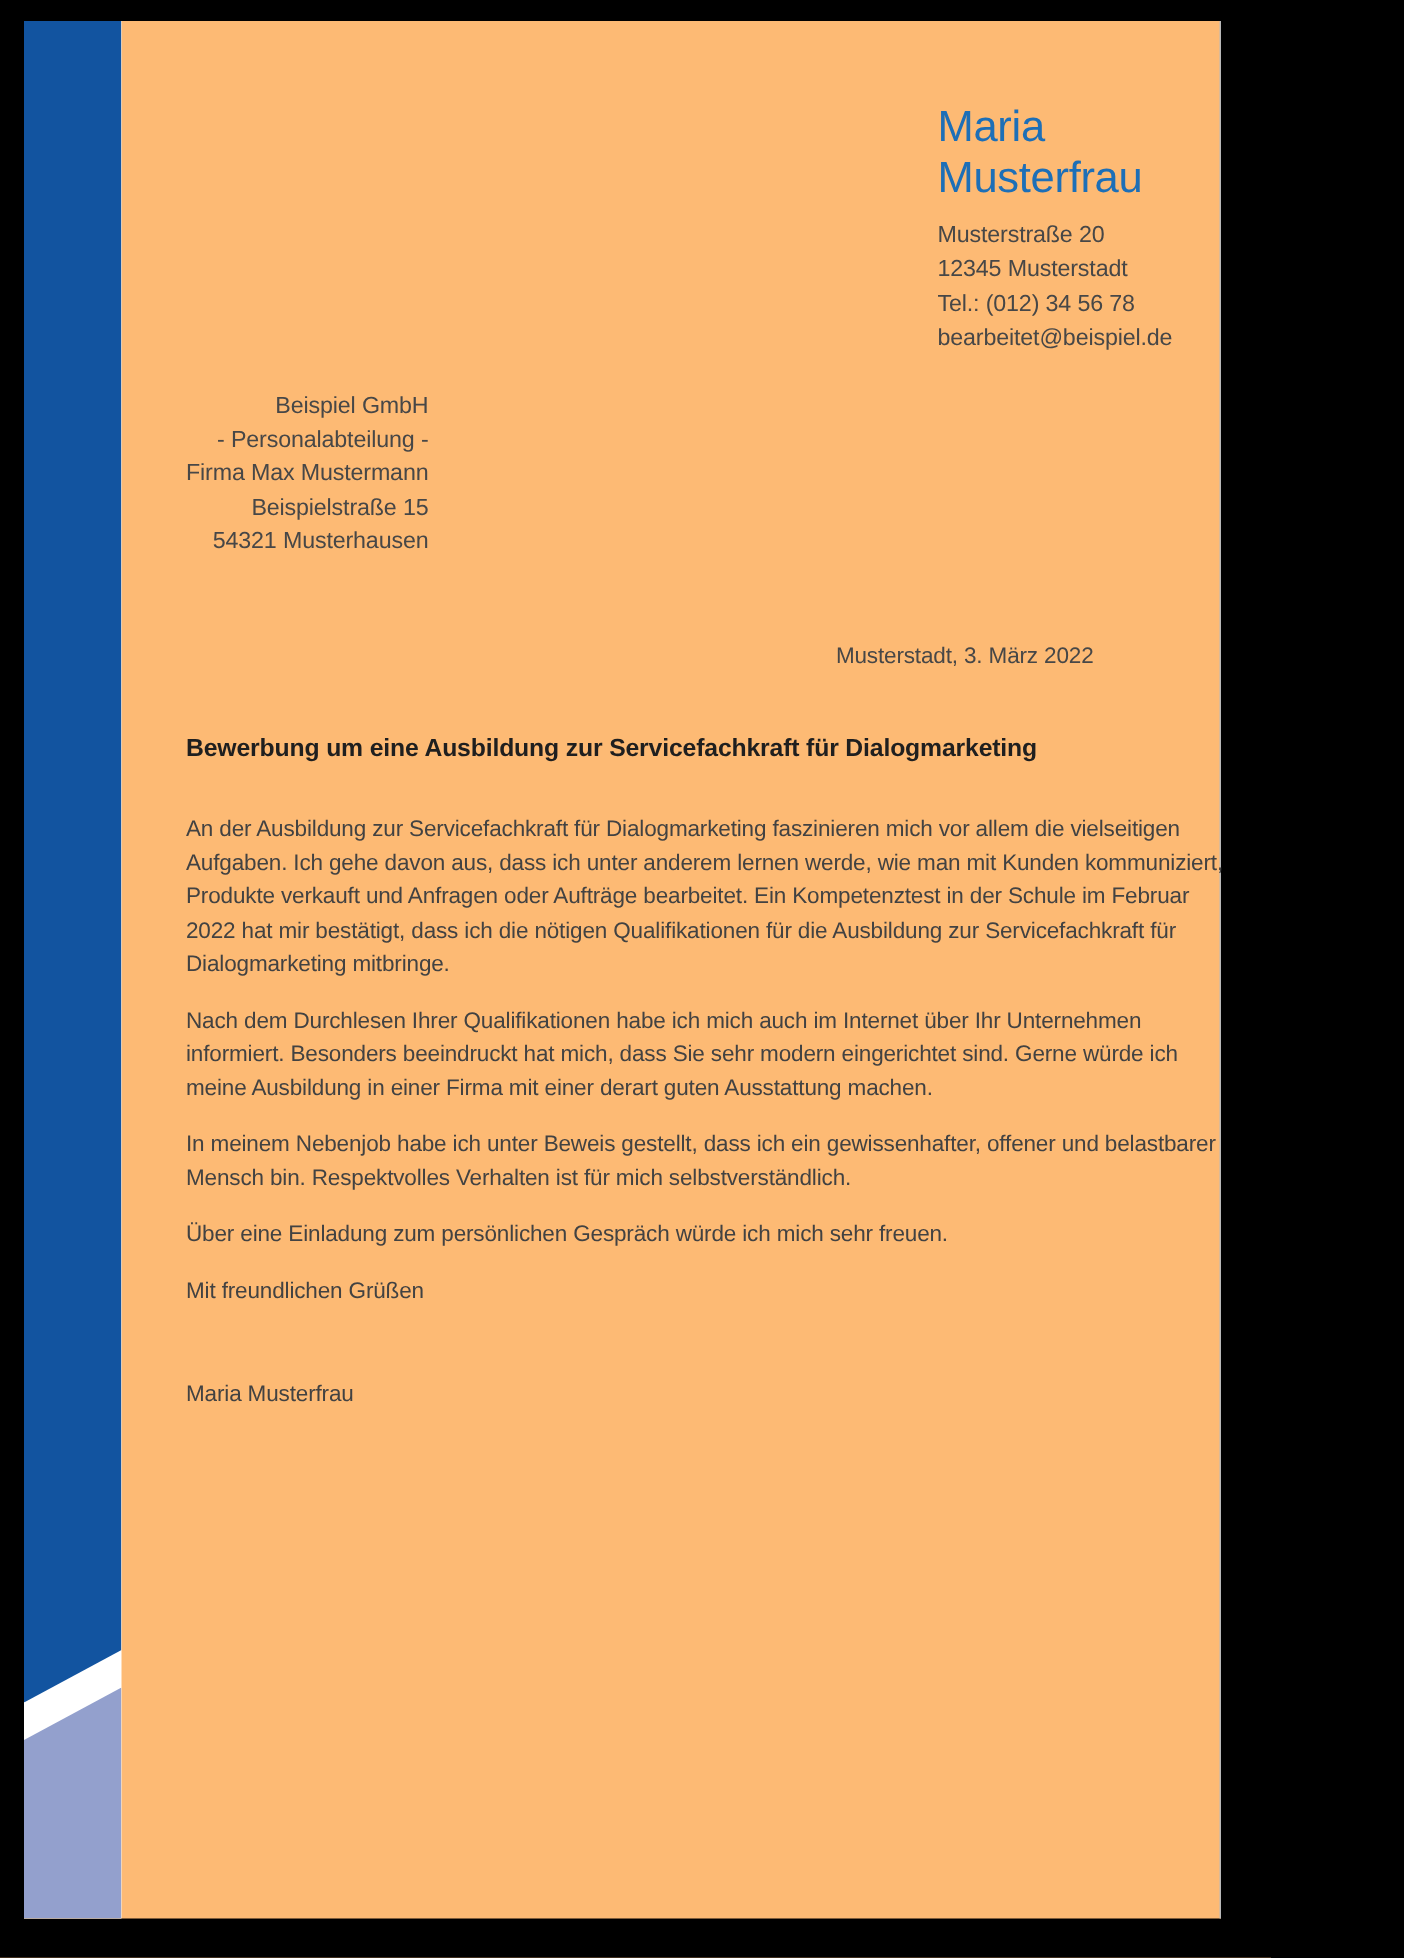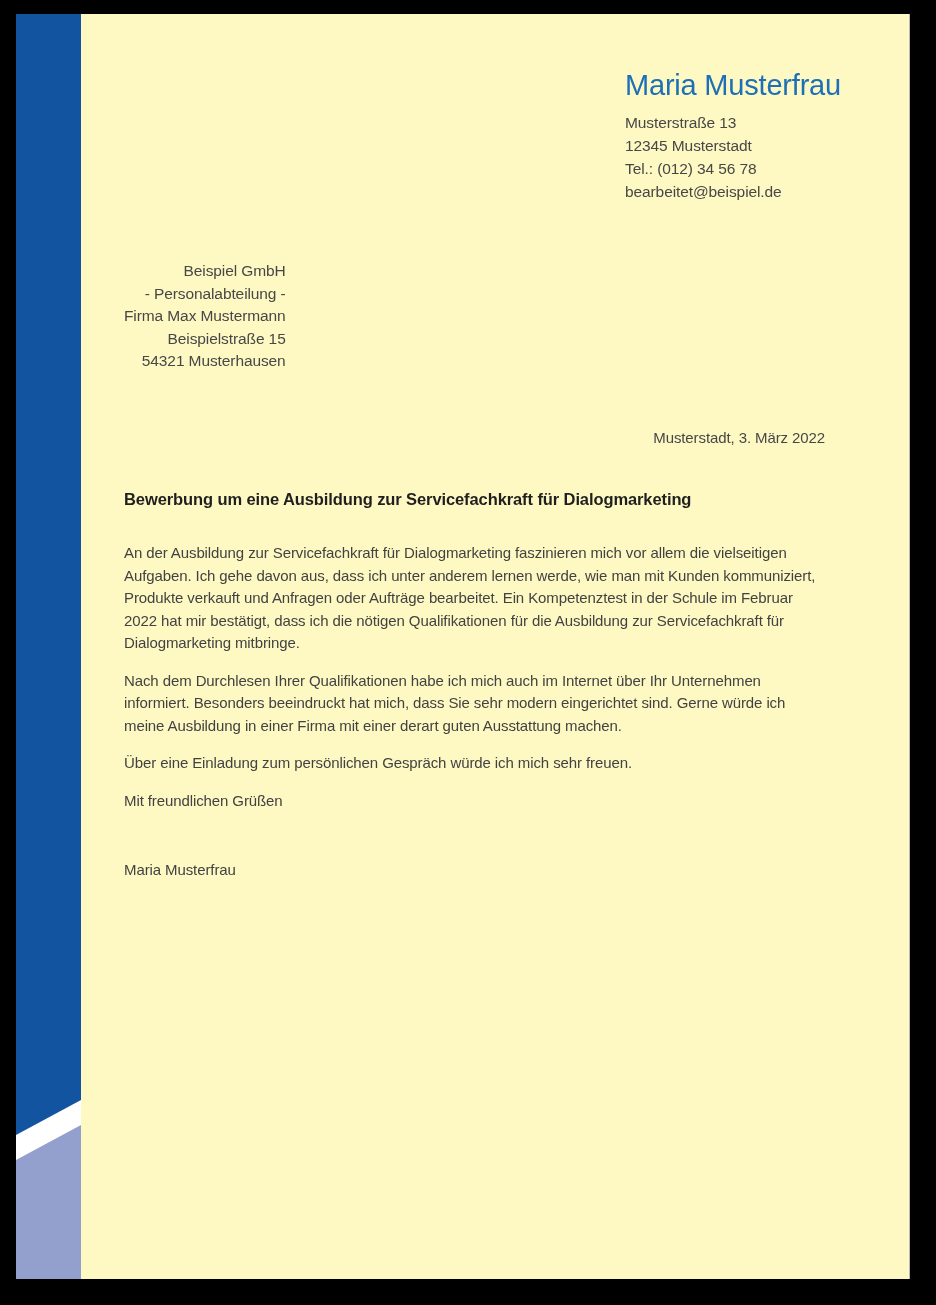--- a/index.html
+++ b/index.html
@@ -5,22 +5,22 @@
   * { margin: 0; padding: 0; box-sizing: border-box; }
   html, body {
     width: 936px; height: 1305px;
     background: #000000;
     overflow: hidden;
     font-family: "Liberation Sans", sans-serif;
   }
   .page {
     position: absolute;
     left: 16px; top: 14px;
-    width: 894px; height: 1265px;
-    background: #fef9c3;
+    width: 798px; height: 1265px;
+    background: #fdba74;
     border-right: 1px solid #b9b9b9;
   }
   
   .stripe {
     position: absolute;
     left: 0; top: 0;
     width: 65px; height: 1265px;
     background: #ffffff;
   }
   .stripe-blue {
@@ -107,21 +107,21 @@
 
 <div class="page">
 
   <div class="stripe">
     <div class="stripe-blue"></div>
     <div class="stripe-peri"></div>
   </div>
 
   <div class="sender">
     <div class="sender-name">Maria Musterfrau</div>
-    <div class="sender-line">Musterstraße 13</div>
+    <div class="sender-line">Musterstraße 20</div>
     <div class="sender-line">12345 Musterstadt</div>
     <div class="sender-line">Tel.: (012) 34 56 78</div>
     <div class="sender-line">bearbeitet@beispiel.de</div>
   </div>
 
   <div class="recipient">
     <div class="recipient-line">Beispiel GmbH</div>
     <div class="recipient-line">- Personalabteilung -</div>
     <div class="recipient-line">Firma Max Mustermann</div>
     <div class="recipient-line">Beispielstraße 15</div>
@@ -134,18 +134,20 @@
 
   <div class="letter-body">
     <p class="para">An der Ausbildung zur Servicefachkraft für Dialogmarketing faszinieren mich vor allem die vielseitigen
 Aufgaben. Ich gehe davon aus, dass ich unter anderem lernen werde, wie man mit Kunden kommuniziert,
 Produkte verkauft und Anfragen oder Aufträge bearbeitet. Ein Kompetenztest in der Schule im Februar
 2022 hat mir bestätigt, dass ich die nötigen Qualifikationen für die Ausbildung zur Servicefachkraft für
 Dialogmarketing mitbringe.</p>
     <p class="para">Nach dem Durchlesen Ihrer Qualifikationen habe ich mich auch im Internet über Ihr Unternehmen
 informiert. Besonders beeindruckt hat mich, dass Sie sehr modern eingerichtet sind. Gerne würde ich
 meine Ausbildung in einer Firma mit einer derart guten Ausstattung machen.</p>
+    <p class="para">In meinem Nebenjob habe ich unter Beweis gestellt, dass ich ein gewissenhafter, offener und belastbarer
+Mensch bin. Respektvolles Verhalten ist für mich selbstverständlich.</p>
     <p class="para">Über eine Einladung zum persönlichen Gespräch würde ich mich sehr freuen.</p>
     <p class="para closing">Mit freundlichen Grüßen</p>
     <p class="signature">Maria Musterfrau</p>
   </div>
 
 </div>
 
 </body></html>

